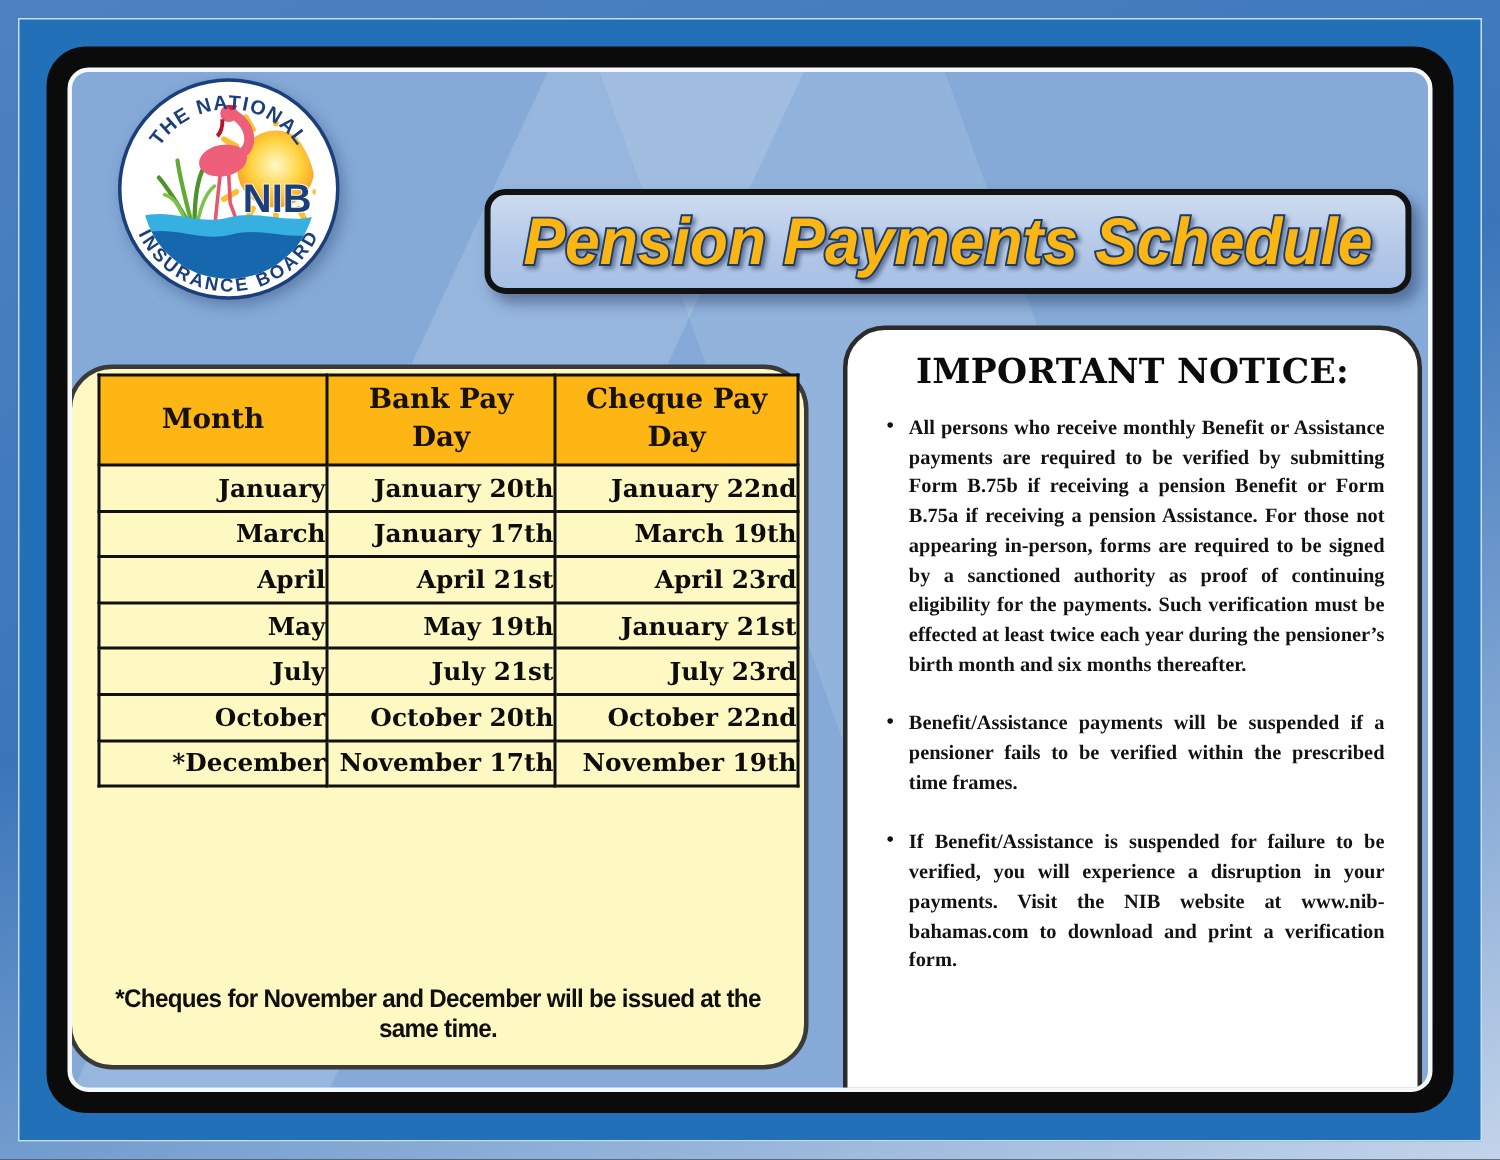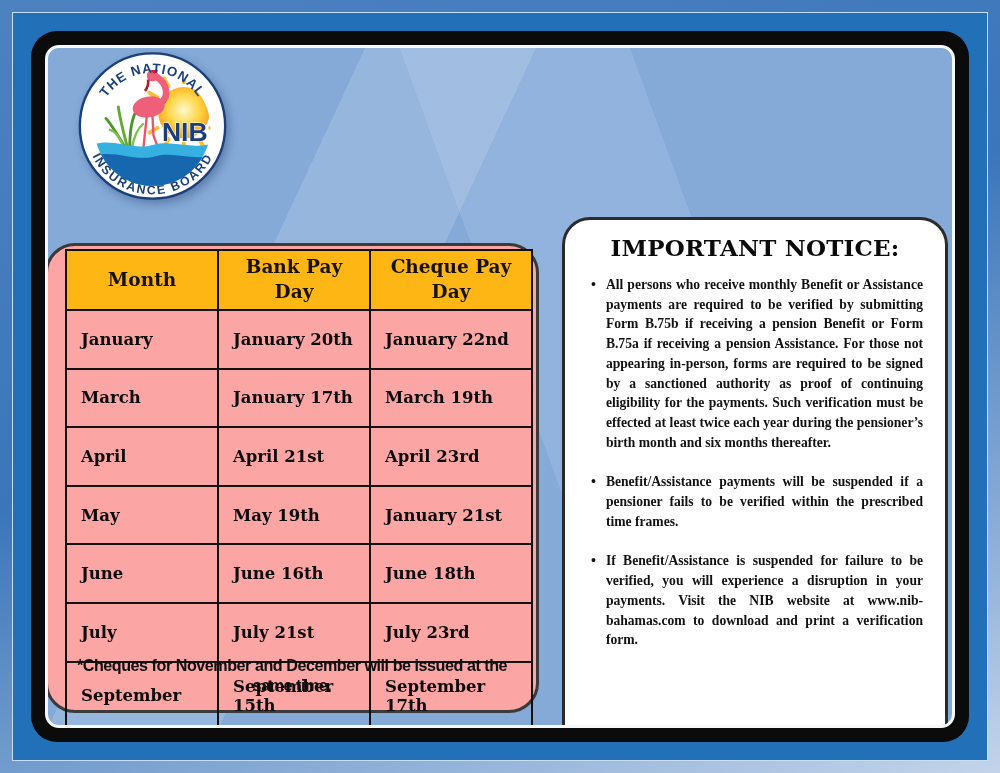--- a/index.html
+++ b/index.html
@@ -22,25 +22,25 @@
   .year-wrap svg{width:100%;height:100%;}
   
   .banner{position:absolute;left:275px;top:78px;width:618px;height:70px;z-index:2;
         border:4px solid #121212;border-radius:14px;box-sizing:border-box;
         background:linear-gradient(180deg,#ccdbef 0%,#b5c9e8 55%,#a6c0e5 100%);
         box-shadow:5px 6px 9px rgba(25,40,80,.45);}
   .banner svg{position:absolute;inset:0;width:100%;height:100%;
         filter:drop-shadow(2px 2px 1.5px rgba(20,35,70,.5));}
   
   .table-panel{position:absolute;left:-3px;top:195px;width:494px;height:470px;z-index:1;
-        background:#fca5a5;border:3px solid #3a3a3a;border-radius:30px;box-sizing:border-box;}
+        background:#fef9c3;border:3px solid #3a3a3a;border-radius:30px;box-sizing:border-box;}
   .schedule{position:absolute;left:17px;top:3px;width:466px;border-collapse:collapse;table-layout:fixed;}
   .schedule th{background:#fdb614;border:2px solid #111;height:58px;white-space:pre-line;
         font:bold 18.5px "DejaVu Serif",serif;color:#181205;text-align:center;padding:0;line-height:1.35;}
-  .schedule td{border:2px solid #111;height:28.6px;text-align:left;padding:14px;
+  .schedule td{border:2px solid #111;height:28.6px;text-align:right;padding:0;
         font:bold 16.5px "DejaVu Serif",serif;color:#0d0d0d;}
   .footnote{position:absolute;left:0;right:0;bottom:14px;text-align:center;color:#101010;
         font:bold 17px "Liberation Sans",sans-serif;letter-spacing:-0.5px;transform:scaleX(0.95);}
   
   .notice-panel{position:absolute;left:514px;top:169px;width:386px;height:606px;z-index:1;
         background:#fff;border:3px solid #2b2b2b;border-radius:28px;box-sizing:border-box;
         padding:12px 20px 10px 20px;}
   .notice-title{margin:2px 0 14px 0;text-align:center;letter-spacing:.2px;
         font:bold 23px "DejaVu Serif",serif;color:#0b0b0b;}
   .notice-list{list-style:none;margin:0;padding:0 2px;}
@@ -112,20 +112,25 @@
         <text font-family="Liberation Sans, sans-serif" font-weight="bold" font-size="14" fill="#1b3f7a" letter-spacing="1">
           <textPath href="#arcTop" startOffset="50%" text-anchor="middle">THE NATIONAL</textPath>
         </text>
         <text font-family="Liberation Sans, sans-serif" font-weight="bold" font-size="13" fill="#1b3f7a" letter-spacing="2">
           <textPath href="#arcBot" startOffset="50%" text-anchor="middle">INSURANCE BOARD</textPath>
         </text>
       </svg>
     </div>
 
 
+    <div class="banner">
+      <svg viewBox="0 0 610 62">
+        <text x="305" y="46" text-anchor="middle" font-family="Liberation Sans, sans-serif" font-weight="bold" font-style="italic" font-size="44" fill="#fcb614" stroke="#1d3b69" stroke-width="2.6" paint-order="stroke" textLength="566" lengthAdjust="spacingAndGlyphs">Pension Payments Schedule</text>
+      </svg>
+    </div>
 
     <div class="table-panel">
       <table class="schedule">
         <colgroup>
             <col style="width:152px">
             <col style="width:152px">
             <col style="width:162px">
           </colgroup>
         <thead>
           <tr>
@@ -151,33 +156,23 @@
               <td>April</td>
               <td>April 21st</td>
               <td>April 23rd</td>
             </tr>
             <tr>
               <td>May</td>
               <td>May 19th</td>
               <td>January 21st</td>
             </tr>
             <tr>
-              <td>June</td>
-              <td>June 16th</td>
-              <td>June 18th</td>
-            </tr>
-            <tr>
               <td>July</td>
               <td>July 21st</td>
               <td>July 23rd</td>
-            </tr>
-            <tr>
-              <td>September</td>
-              <td>September 15th</td>
-              <td>September 17th</td>
             </tr>
             <tr>
               <td>October</td>
               <td>October 20th</td>
               <td>October 22nd</td>
             </tr>
             <tr>
               <td>*December</td>
               <td>November 17th</td>
               <td>November 19th</td>

